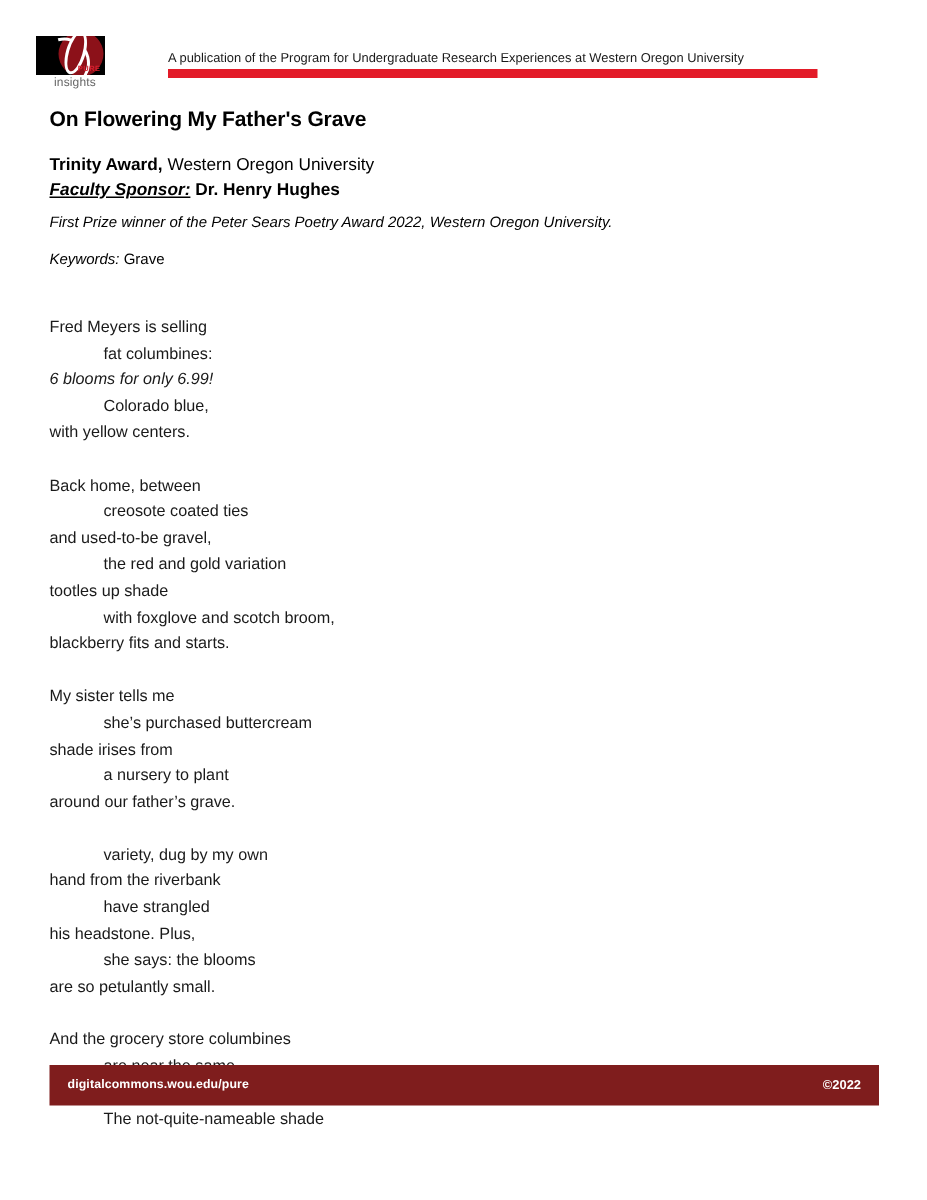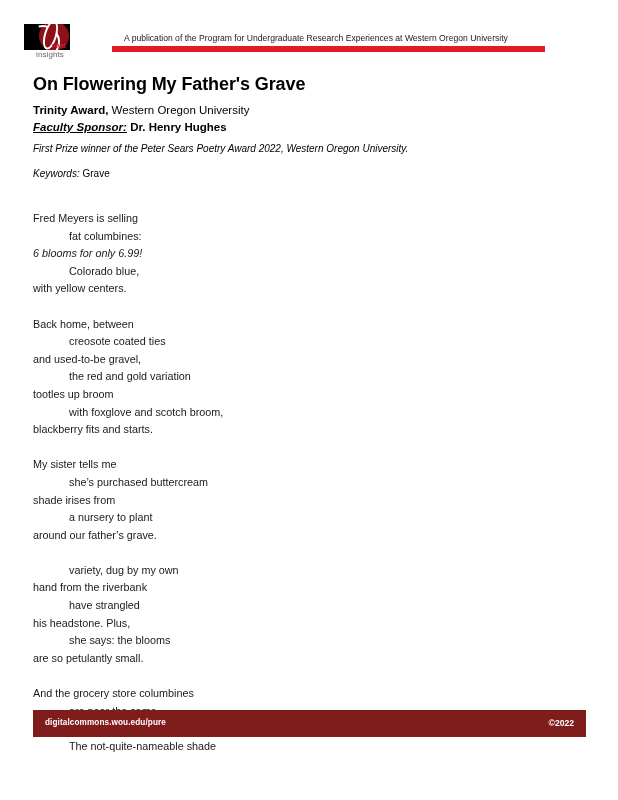--- a/index.html
+++ b/index.html
@@ -96,36 +96,35 @@
     font-family: "Liberation Sans", sans-serif;
   }
 
   .masthead-text {
     position: absolute;
     left: 112px; top: 33px;
     font-size: 8.6px;
     color: #1a1a1a;
     white-space: nowrap;
     font-family: "Liberation Sans", sans-serif;
-    margin-left: 12px;
   }
 
   .masthead-rule {
     position: absolute;
     left: 112px; top: 46px;
     width: 433px;
     height: 6px;
     background: #e31b28;
   }
 
   
   .article-title {
     position: absolute;
     left: 33px; top: 62px;
-    font-size: 18px;
+    font-size: 14px;
     font-weight: bold;
     color: #000000;
     letter-spacing: -0.1px;
   }
 
   .byline {
     position: absolute;
     left: 33px; top: 102px;
     font-size: 11.5px;
     line-height: 17px;
@@ -234,21 +233,21 @@
         <div class="line indent">fat columbines:</div>
         <div class="line ital">6 blooms for only 6.99!</div>
         <div class="line indent">Colorado blue,</div>
         <div class="line">with yellow centers.</div>
       </div>
       <div class="stanza">
         <div class="line">Back home, between</div>
         <div class="line indent">creosote coated ties</div>
         <div class="line">and used-to-be gravel,</div>
         <div class="line indent">the red and gold variation</div>
-        <div class="line">tootles up broom</div>
+        <div class="line">tootles up shade</div>
         <div class="line indent">with foxglove and scotch broom,</div>
         <div class="line">blackberry fits and starts.</div>
       </div>
       <div class="stanza">
         <div class="line">My sister tells me</div>
         <div class="line indent">she’s purchased buttercream</div>
         <div class="line">shade irises from</div>
         <div class="line indent">a nursery to plant</div>
         <div class="line">around our father’s grave.</div>
       </div>

